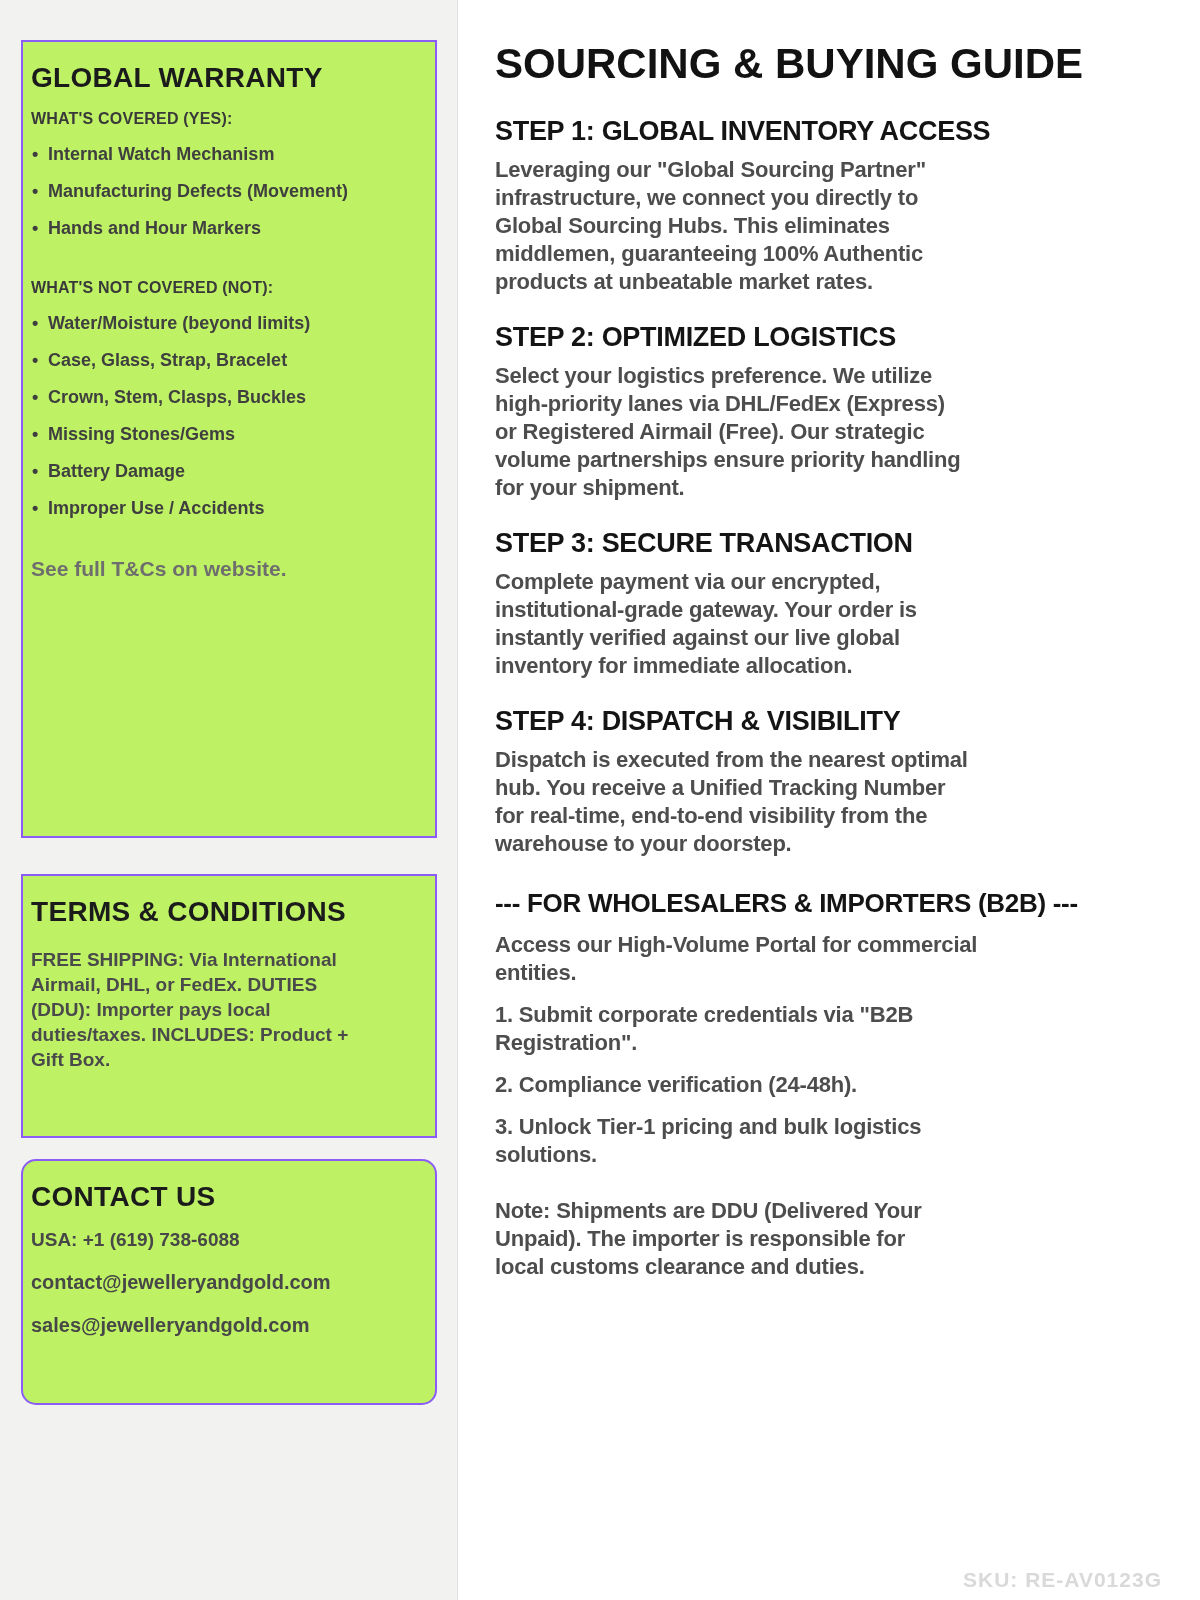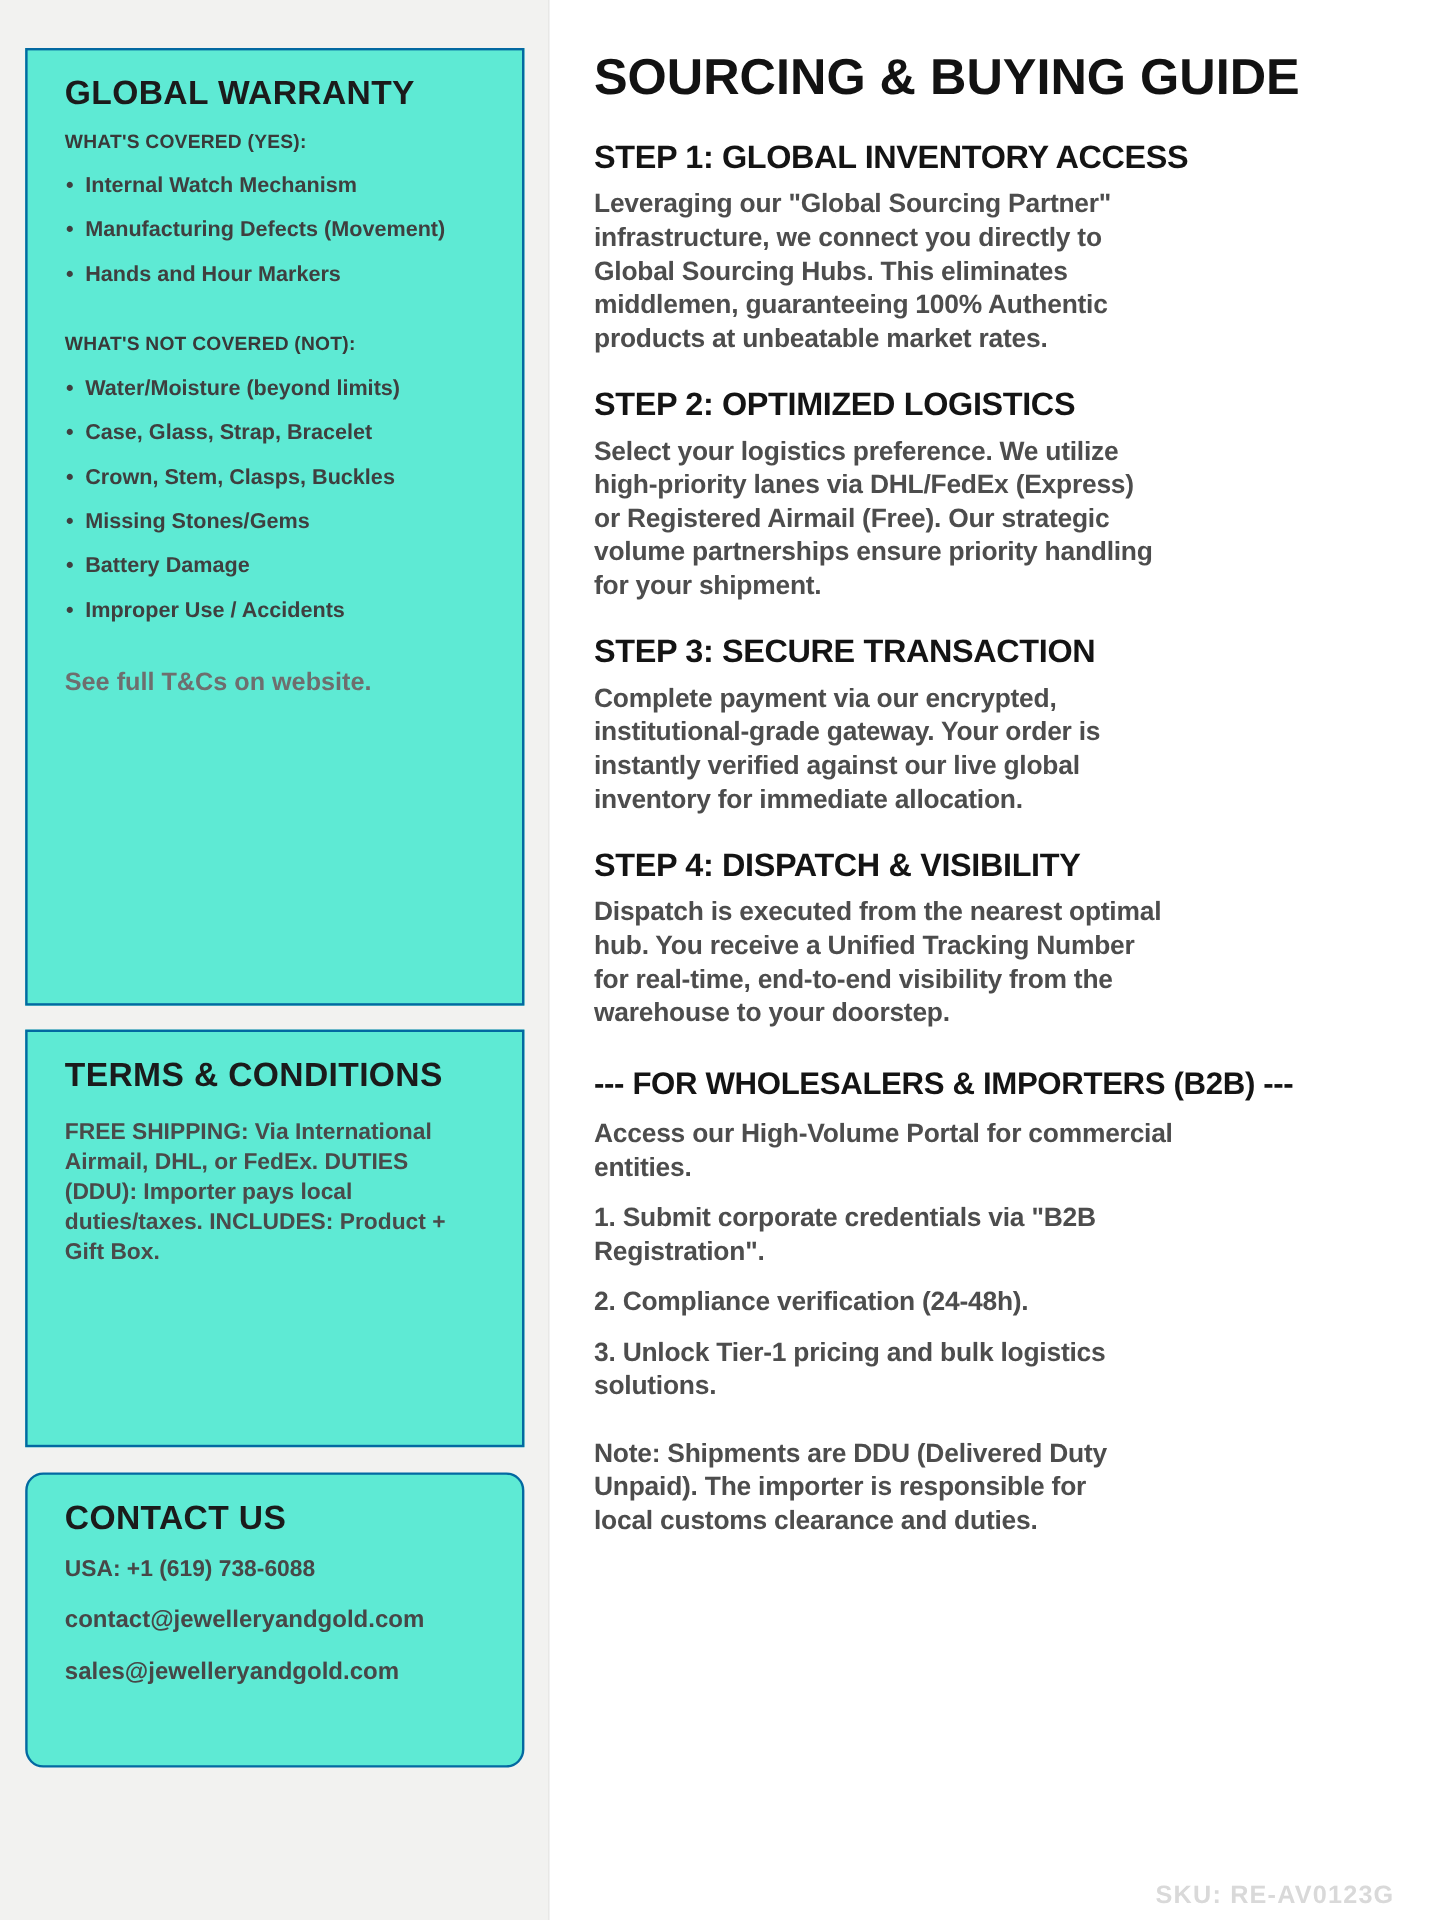--- a/index.html
+++ b/index.html
@@ -8,25 +8,25 @@
 
   
   .sidebar {
     width:458px; flex-shrink:0; height:1600px;
     background:#f2f2f0; box-sizing:border-box;
     padding:40px 0 0 21px;
     border-right:1px solid #e2e2e0;
   }
   .sbox {
     width:416px; box-sizing:border-box;
-    border:2px solid #0369a1; background:#5eead4;
-    padding:20px 17px 0 31px;
+    border:2px solid #8b5cf6; background:#bef264;
+    padding:20px 17px 0 8px;
   }
   .sbox-warranty { height:798px; }
-  .sbox-terms    { height:348px; margin-top:20px; }
+  .sbox-terms    { height:264px; margin-top:36px; }
   .sbox-contact  { height:246px; margin-top:21px;border-radius:15px; }
 
   .sbox-title {
     margin:0 0 16px 0; font-size:28px; font-weight:800;
     color:#1b1b1b; letter-spacing:0.3px;
   }
   .subhead {
     font-size:16px; font-weight:bold; color:#393939;
     margin:0 0 16px 0; letter-spacing:0.2px;
   }
@@ -156,20 +156,20 @@
 
     <h3 class="b2b-heading">--- FOR WHOLESALERS &amp; IMPORTERS (B2B) ---</h3>
     <p class="step-body b2b-item">Access our High-Volume Portal for commercial
 entities.</p>
     <p class="step-body b2b-item">1. Submit corporate credentials via "B2B
 Registration".</p>
     <p class="step-body b2b-item">2. Compliance verification (24-48h).</p>
     <p class="step-body b2b-item">3. Unlock Tier-1 pricing and bulk logistics
 solutions.</p>
 
-    <p class="step-body b2b-note">Note: Shipments are DDU (Delivered Duty
+    <p class="step-body b2b-note">Note: Shipments are DDU (Delivered Your
 Unpaid). The importer is responsible for
 local customs clearance and duties.</p>
 
     <div class="sku">SKU: RE-AV0123G</div>
 
   </main>
 </div>
 
 </body></html>

